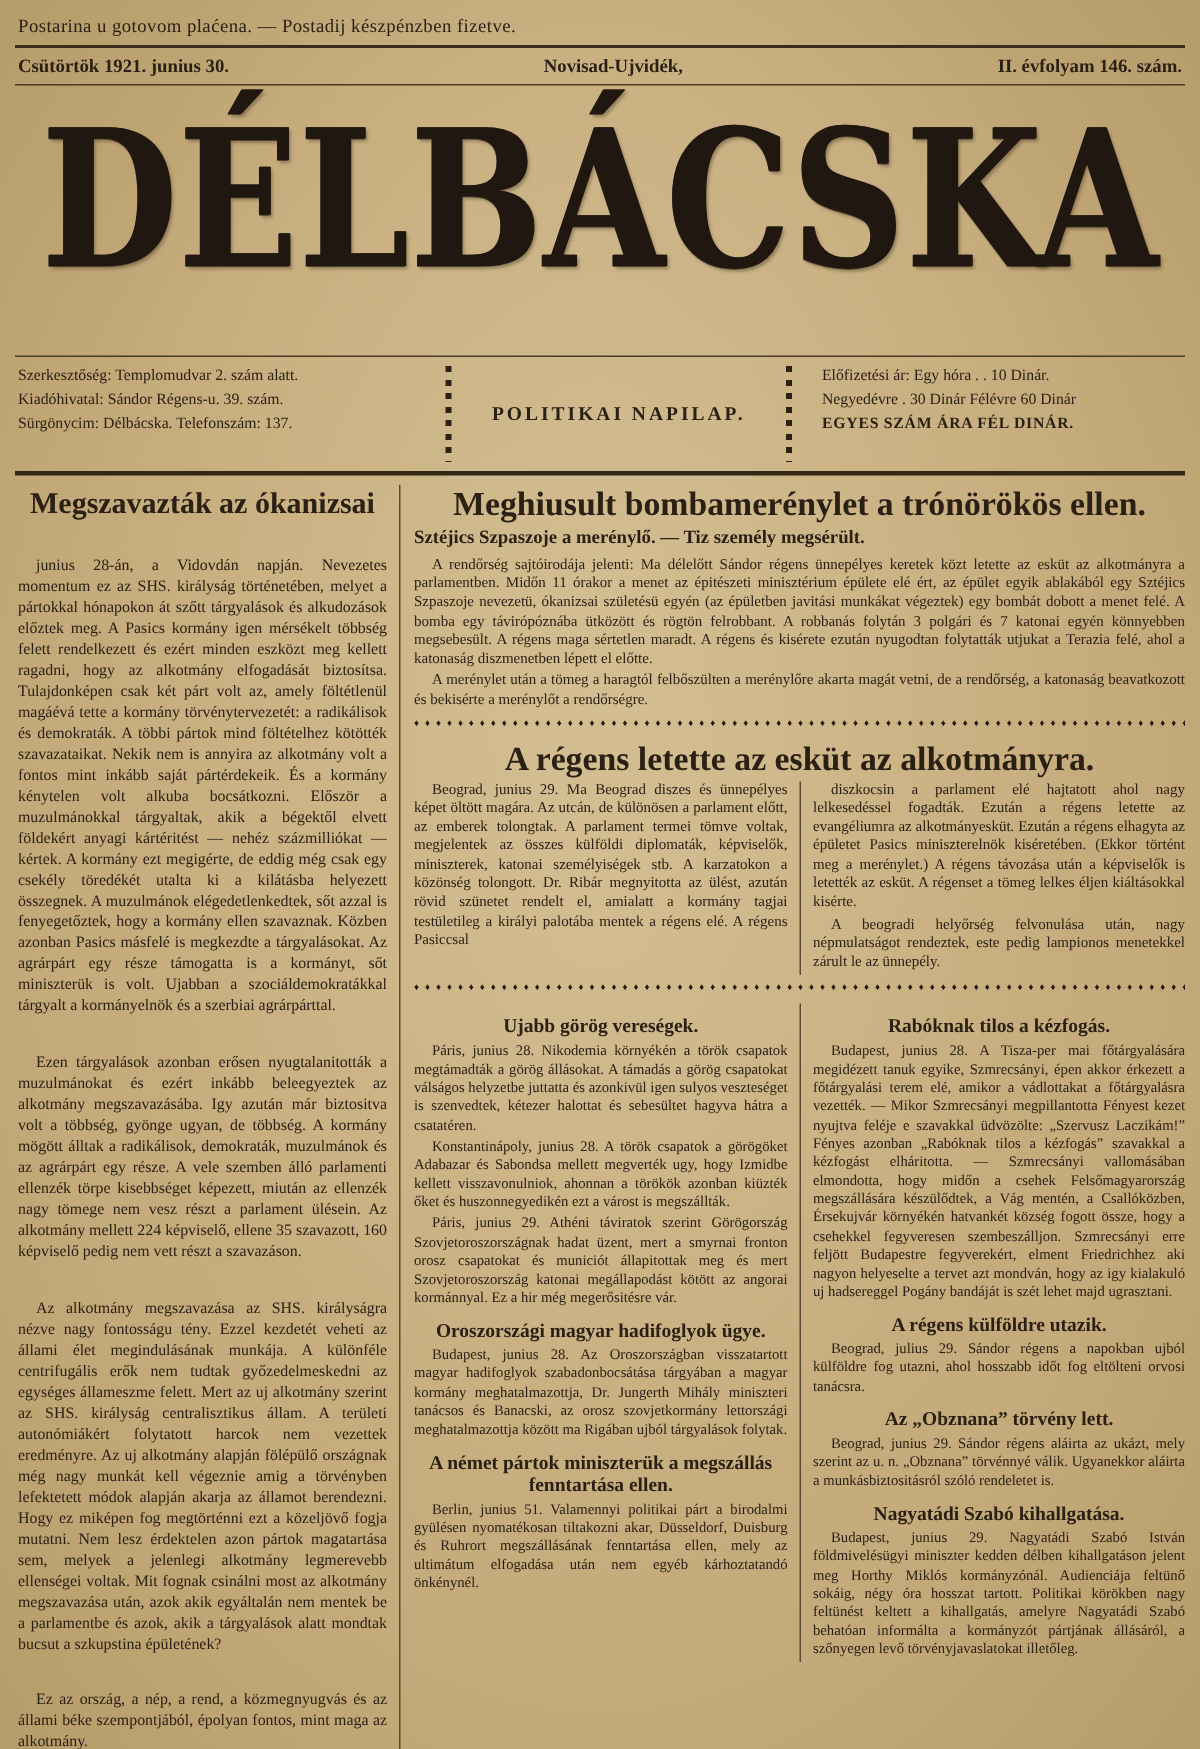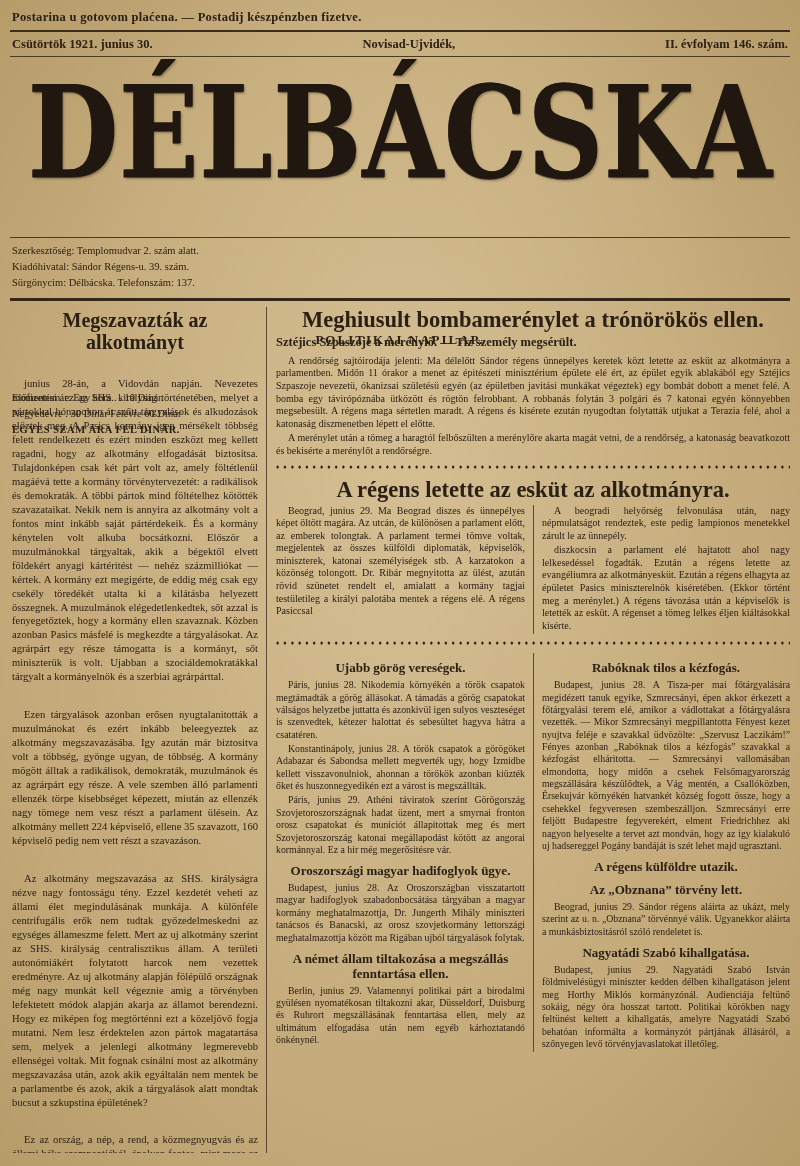--- a/index.html
+++ b/index.html
@@ -7,39 +7,39 @@
   body { background:#8d7c58; font-family:"Liberation Serif","DejaVu Serif",serif; }
   .page {
     position:relative; width:800px; height:1166px; margin:0 auto; overflow:hidden;
     color:#2b2014;
     background:
       radial-gradient(ellipse at 50% 35%, rgba(255,245,210,0.18), rgba(0,0,0,0) 60%),
       radial-gradient(ellipse at 50% 50%, #ccb487 0%, #c5ab7b 65%, #b69c69 100%);
     padding:6px 10px;
   }
   .top-notice {
-    font-weight:bold; font-size:12.5px; padding:4px 2px 5px;
+    font-weight:normal; font-size:12.5px; padding:4px 2px 5px;
     border-bottom:2px solid #3a2d1b; letter-spacing:0.3px;
   }
   .date-row {
     display:flex; justify-content:space-between; align-items:baseline;
     font-weight:bold; font-size:12.5px; padding:5px 2px 4px;
     border-bottom:1px solid #4a3b25;
   }
   .masthead {
     margin:0; text-align:center; font-family:"DejaVu Serif","Liberation Serif",serif;
     font-weight:bold; font-size:104px; line-height:1.55; height:178px;
     letter-spacing:1px; color:#201710;
     transform:scaleY(1.22); transform-origin:center 58%;
     text-shadow:1px 0 0 #201710, 0 1px 0 rgba(32,23,16,0.6), 2px 2px 2px rgba(40,28,14,0.35);
   }
   .info-row {
     display:flex; align-items:stretch; gap:20px;
     border-top:1px solid #4a3b25; border-bottom:3px solid #332716;
-    padding:5px 2px; height:64px; margin-top:2px;flex-direction:column;
+    padding:5px 2px; height:80px; margin-top:2px;
   }
   .office-box { width:265px; font-size:10.5px; line-height:1.5; }
   .office-box div { white-space:nowrap; overflow:hidden; }
   .subtitle-box { flex:1; display:flex; align-items:center; justify-content:center;
     font-size:13px; letter-spacing:2px; font-weight:bold; }
   .price-box { width:240px; font-size:10.5px; line-height:1.5; text-align:left; }
   .price-box .l3 { font-weight:bold; letter-spacing:0.5px; }
   .dotted-divider {
     width:4px; margin:1px 0;
     background:repeating-linear-gradient(to bottom,#2b2014 0 4px,rgba(0,0,0,0) 4px 9px);
@@ -95,21 +95,21 @@
       <div>Előfizetési ár: Egy hóra . . 10 Dinár.</div>
       <div>Negyedévre . 30 Dinár Félévre 60 Dinár</div>
       <div class="l3">EGYES SZÁM ÁRA FÉL DINÁR.</div>
     </div>
   </div>
 
   <div class="body-cols">
 
     <div class="col-left">
       <article>
-        <h2 class="art-title">Megszavazták az alkotmányt</h2>
+        <h2 class="art-title">Megszavazták az ókanizsai</h2>
         <p class="body-p">junius 28-án, a Vidovdán napján. Nevezetes momentum ez az SHS. királyság történetében, melyet a pártokkal hónapokon át szőtt tárgyalások és alkudozások előztek meg. A Pasics kormány igen mérsékelt többség felett rendelkezett és ezért minden eszközt meg kellett ragadni, hogy az alkotmány elfogadását biztosítsa. Tulajdonképen csak két párt volt az, amely föltétlenül magáévá tette a kormány törvénytervezetét: a radikálisok és demokraták. A többi pártok mind föltételhez kötötték szavazataikat. Nekik nem is annyira az alkotmány volt a fontos mint inkább saját pártérdekeik. És a kormány kénytelen volt alkuba bocsátkozni. Először a muzulmánokkal tárgyaltak, akik a bégektől elvett földekért anyagi kártéritést — nehéz százmilliókat — kértek. A kormány ezt megigérte, de eddig még csak egy csekély töredékét utalta ki a kilátásba helyezett összegnek. A muzulmánok elégedetlenkedtek, sőt azzal is fenyegetőztek, hogy a kormány ellen szavaznak. Közben azonban Pasics másfelé is megkezdte a tárgyalásokat. Az agrárpárt egy része támogatta is a kormányt, sőt miniszterük is volt. Ujabban a szociáldemokratákkal tárgyalt a kormányelnök és a szerbiai agrárpárttal.</p>
         <p class="body-p">Ezen tárgyalások azonban erősen nyugtalanitották a muzulmánokat és ezért inkább beleegyeztek az alkotmány megszavazásába. Igy azután már biztositva volt a többség, gyönge ugyan, de többség. A kormány mögött álltak a radikálisok, demokraták, muzulmánok és az agrárpárt egy része. A vele szemben álló parlamenti ellenzék törpe kisebbséget képezett, miután az ellenzék nagy tömege nem vesz részt a parlament ülésein. Az alkotmány mellett 224 képviselő, ellene 35 szavazott, 160 képviselő pedig nem vett részt a szavazáson.</p>
         <p class="body-p">Az alkotmány megszavazása az SHS. királyságra nézve nagy fontosságu tény. Ezzel kezdetét veheti az állami élet megindulásának munkája. A különféle centrifugális erők nem tudtak győzedelmeskedni az egységes állameszme felett. Mert az uj alkotmány szerint az SHS. királyság centralisztikus állam. A területi autonómiákért folytatott harcok nem vezettek eredményre. Az uj alkotmány alapján fölépülő országnak még nagy munkát kell végeznie amig a törvényben lefektetett módok alapján akarja az államot berendezni. Hogy ez miképen fog megtörténni ezt a közeljövő fogja mutatni. Nem lesz érdektelen azon pártok magatartása sem, melyek a jelenlegi alkotmány legmerevebb ellenségei voltak. Mit fognak csinálni most az alkotmány megszavazása után, azok akik egyáltalán nem mentek be a parlamentbe és azok, akik a tárgyalások alatt mondtak bucsut a szkupstina épületének?</p>
         <p class="body-p">Ez az ország, a nép, a rend, a közmegnyugvás és az állami béke szempontjából, épolyan fontos, mint maga az alkotmány.</p>
       </article>
     </div>
 
     <div class="col-right">
 
       <article>
@@ -121,54 +121,55 @@
 
       <div class="diamond-row">♦♦♦♦♦♦♦♦♦♦♦♦♦♦♦♦♦♦♦♦♦♦♦♦♦♦♦♦♦♦♦♦♦♦♦♦♦♦♦♦♦♦♦♦♦♦♦♦♦♦♦♦♦♦♦♦♦♦♦♦♦♦♦♦♦♦♦♦♦♦♦♦</div>
 
       <article>
         <h2 class="art-title-big">A régens letette az esküt az alkotmányra.</h2>
         <div class="two-col">
           <div class="tc">
             <p class="body-p">Beograd, junius 29. Ma Beograd diszes és ünnepélyes képet öltött magára. Az utcán, de különösen a parlament előtt, az emberek tolongtak. A parlament termei tömve voltak, megjelentek az összes külföldi diplomaták, képviselők, miniszterek, katonai személyiségek stb. A karzatokon a közönség tolongott. Dr. Ribár megnyitotta az ülést, azután rövid szünetet rendelt el, amialatt a kormány tagjai testületileg a királyi palotába mentek a régens elé. A régens Pasiccsal</p>
           </div>
           <div class="tc">
+            <p class="body-p">diszkocsin a parlament elé hajtatott ahol nagy lelkesedéssel fogadták. Ezután a régens letette az evangéliumra az alkotmányesküt. Ezután a régens elhagyta az épületet Pasics miniszterelnök kiséretében. (Ekkor történt meg a merénylet.) A régens távozása után a képviselők is letették az esküt. A régenset a tömeg lelkes éljen kiáltásokkal kisérte.</p>
             <p class="body-p">A beogradi helyőrség felvonulása után, nagy népmulatságot rendeztek, este pedig lampionos menetekkel zárult le az ünnepély.</p>
-            <p class="body-p">diszkocsin a parlament elé hajtatott ahol nagy lelkesedéssel fogadták. Ezután a régens letette az evangéliumra az alkotmányesküt. Ezután a régens elhagyta az épületet Pasics miniszterelnök kiséretében. (Ekkor történt meg a merénylet.) A régens távozása után a képviselők is letették az esküt. A régenset a tömeg lelkes éljen kiáltásokkal kisérte.</p>
           </div>
         </div>
       </article>
 
       <div class="diamond-row">♦♦♦♦♦♦♦♦♦♦♦♦♦♦♦♦♦♦♦♦♦♦♦♦♦♦♦♦♦♦♦♦♦♦♦♦♦♦♦♦♦♦♦♦♦♦♦♦♦♦♦♦♦♦♦♦♦♦♦♦♦♦♦♦♦♦♦♦♦♦♦♦</div>
 
       <div class="sub-cols">
 
         <div class="sc">
           <section>
             <h3 class="sec-title">Ujabb görög vereségek.</h3>
             <p class="body-p">Páris, junius 28. Nikodemia környékén a török csapatok megtámadták a görög állásokat. A támadás a görög csapatokat válságos helyzetbe juttatta és azonkivül igen sulyos veszteséget is szenvedtek, kétezer halottat és sebesültet hagyva hátra a csatatéren.</p>
             <p class="body-p">Konstantinápoly, junius 28. A török csapatok a görögöket Adabazar és Sabondsa mellett megverték ugy, hogy Izmidbe kellett visszavonulniok, ahonnan a törökök azonban kiüzték őket és huszonnegyedikén ezt a várost is megszállták.</p>
             <p class="body-p">Páris, junius 29. Athéni táviratok szerint Görögország Szovjetoroszországnak hadat üzent, mert a smyrnai fronton orosz csapatokat és municiót állapitottak meg és mert Szovjetoroszország katonai megállapodást kötött az angorai kormánnyal. Ez a hir még megerősitésre vár.</p>
           </section>
           <section>
             <h3 class="sec-title">Oroszországi magyar hadifoglyok ügye.</h3>
             <p class="body-p">Budapest, junius 28. Az Oroszországban visszatartott magyar hadifoglyok szabadonbocsátása tárgyában a magyar kormány meghatalmazottja, Dr. Jungerth Mihály miniszteri tanácsos és Banacski, az orosz szovjetkormány lettországi meghatalmazottja között ma Rigában ujból tárgyalások folytak.</p>
           </section>
           <section>
-            <h3 class="sec-title">A német állam tiltakozása a megszállás fenntartása ellen.</h3>
-            <p class="body-p">Berlin, junius 29. Valamennyi politikai párt a birodalmi gyülésen nyomatékosan tiltakozni akar, Düsseldorf, Duisburg és Ruhrort megszállásának fenntartása ellen, mely az ultimátum elfogadása után nem egyéb kárhoztatandó önkénynél.</p>
+            <h3 class="sec-title">A német pártok miniszterük a megszállás fenntartása ellen.</h3>
+            <p class="body-p">Berlin, junius 51. Valamennyi politikai párt a birodalmi gyülésen nyomatékosan tiltakozni akar, Düsseldorf, Duisburg és Ruhrort megszállásának fenntartása ellen, mely az ultimátum elfogadása után nem egyéb kárhoztatandó önkénynél.</p>
           </section>
         </div>
 
         <div class="sc">
           <section>
             <h3 class="sec-title">Rabóknak tilos a kézfogás.</h3>
             <p class="body-p">Budapest, junius 28. A Tisza-per mai főtárgyalására megidézett tanuk egyike, Szmrecsányi, épen akkor érkezett a főtárgyalási terem elé, amikor a vádlottakat a főtárgyalásra vezették. — Mikor Szmrecsányi megpillantotta Fényest kezet nyujtva feléje e szavakkal üdvözölte: „Szervusz Laczikám!” Fényes azonban „Rabóknak tilos a kézfogás” szavakkal a kézfogást elháritotta. — Szmrecsányi vallomásában elmondotta, hogy midőn a csehek Felsőmagyarország megszállására készülődtek, a Vág mentén, a Csallóközben, Érsekujvár környékén hatvankét község fogott össze, hogy a csehekkel fegyveresen szembeszálljon. Szmrecsányi erre feljött Budapestre fegyverekért, elment Friedrichhez aki nagyon helyeselte a tervet azt mondván, hogy az igy kialakuló uj hadsereggel Pogány bandáját is szét lehet majd ugrasztani.</p>
           </section>
           <section>
             <h3 class="sec-title">A régens külföldre utazik.</h3>
+            <p class="body-p">Beograd, julius 29. Sándor régens a napokban ujból külföldre fog utazni, ahol hosszabb időt fog eltölteni orvosi tanácsra.</p>
           </section>
           <section>
             <h3 class="sec-title">Az „Obznana” törvény lett.</h3>
             <p class="body-p">Beograd, junius 29. Sándor régens aláirta az ukázt, mely szerint az u. n. „Obznana” törvénnyé válik. Ugyanekkor aláirta a munkásbiztositásról szóló rendeletet is.</p>
           </section>
           <section>
             <h3 class="sec-title">Nagyatádi Szabó kihallgatása.</h3>
             <p class="body-p">Budapest, junius 29. Nagyatádi Szabó István földmivelésügyi miniszter kedden délben kihallgatáson jelent meg Horthy Miklós kormányzónál. Audienciája feltünő sokáig, négy óra hosszat tartott. Politikai körökben nagy feltünést keltett a kihallgatás, amelyre Nagyatádi Szabó behatóan informálta a kormányzót pártjának állásáról, a szőnyegen levő törvényjavaslatokat illetőleg.</p>
           </section>
         </div>

